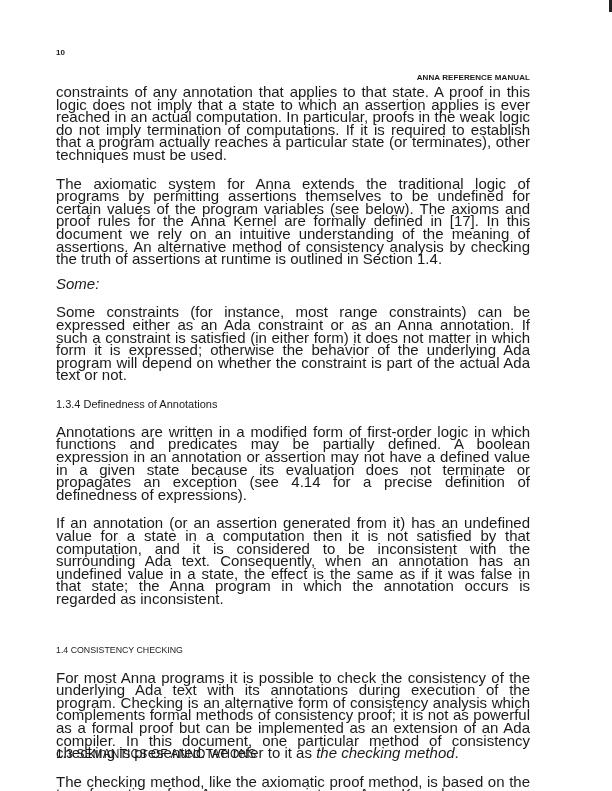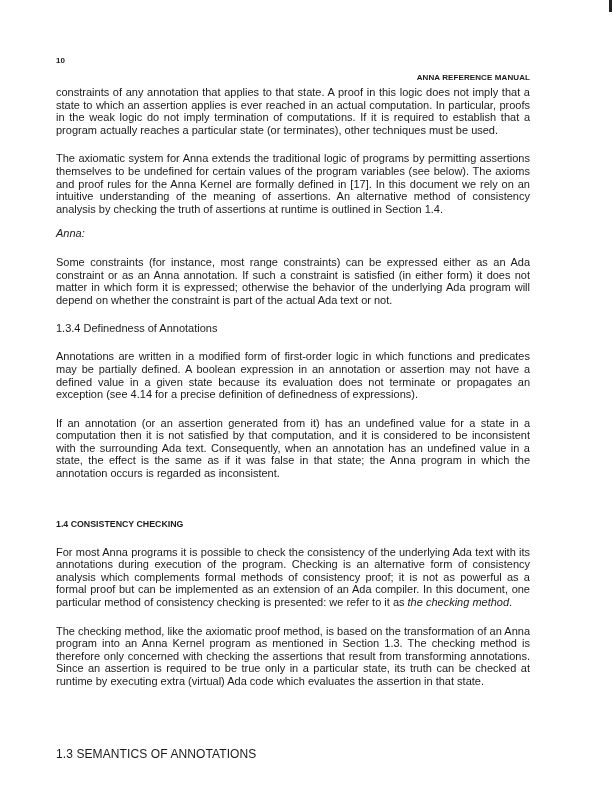--- a/index.html
+++ b/index.html
@@ -1,45 +1,45 @@
 <!DOCTYPE html>
 <html><head>
 <meta charset="utf-8">
 <style>
   html, body { margin: 0; padding: 0; background: #ffffff; }
   body { width: 612px; height: 791px; position: relative; overflow: hidden;
          font-family: "Liberation Sans", sans-serif; color: #1a1a1a; }
   .edge-mark { position: absolute; right: 0; top: 0; width: 3px; height: 12px; background: #222; }
   .header { position: absolute; top: 48px; left: 56px; right: 82px; height: 14px;
             font-size: 8px; font-weight: bold; }
-  .header .page-num { position: absolute; left: 0; top: 8px; }
+  .header .page-num { position: absolute; left: 0; top: 0; }
   .header .running-title { position: absolute; right: 0; top: 0; letter-spacing: 0.1px; margin-top: 25px; }
   .body { position: absolute; left: 56px; width: 474px; top: 86px; }
-  p { margin: 0; font-size: 11px; line-height: 12.6px; text-align: justify; }
+  p { margin: 0; font-size: 15px; line-height: 12.6px; text-align: justify; }
   .gap-a { margin-top: 16px; }
   .note { font-style: italic; margin-top: 12px; }
   .sub-heading { font-size: 11px; margin-top: 16px; line-height: 12px; }
-  .sec-heading { font-size: 8.8px; font-weight: bold; margin-top: 38px; line-height: 12px; }
+  .sec-heading { font-size: 8.8px; font-weight: normal; margin-top: 38px; line-height: 12px; }
   .footer { position: absolute; left: 56px; top: 747px; font-size: 12px; letter-spacing: 0.1px; }
   em { font-style: italic; }
 </style>
 </head>
 <body>
 
 <div class="edge-mark"></div>
 
 <div class="header">
   <span class="page-num">10</span>
   <span class="running-title">ANNA REFERENCE MANUAL</span>
 </div>
 
 <div class="body">
   <p>constraints of any annotation that applies to that state.  A proof in this logic does not imply that a state to which an assertion applies is ever reached in an actual computation. In particular, proofs in the weak logic do not imply termination of computations. If it is required to establish that a program actually reaches a particular state (or terminates), other techniques must be used.</p>
   <p class="gap-a">The axiomatic system for Anna extends the traditional logic of programs by permitting assertions themselves to be undefined for certain values of the program variables (see below).  The axioms and proof rules for the Anna Kernel are formally defined in [17].  In this document we rely on an intuitive understanding of the meaning of assertions.  An alternative method of consistency analysis by checking the truth of assertions at runtime is outlined in Section 1.4.</p>
-  <p class="note">Anna:</p>
+  <p class="note">Some:</p>
   <p class="gap-a">Some constraints (for instance, most range constraints) can be expressed either as an Ada constraint or as an Anna annotation.  If such a constraint is satisfied (in either form) it does not matter in which form it is expressed; otherwise the behavior of the underlying Ada program will depend on whether the constraint is part of the actual Ada text or not.</p>
   <div class="sub-heading">1.3.4 Definedness of Annotations</div>
   <p class="gap-a">Annotations are written in a modified form of first-order logic in which functions and predicates may be partially defined.  A boolean expression in an annotation or assertion may not have a defined value in a given state because its evaluation does not terminate or propagates an exception (see 4.14 for a precise definition of definedness of expressions).</p>
   <p class="gap-a">If an annotation (or an assertion generated from it) has an undefined value for a state in a computation then it is not satisfied by that computation, and it is considered to be inconsistent with the surrounding Ada text.  Consequently, when an annotation has an undefined value in a state, the effect is the same as if it was false in that state; the Anna program in which the annotation occurs is regarded as inconsistent.</p>
   <div class="sec-heading">1.4 CONSISTENCY CHECKING</div>
   <p class="gap-a"><span>For most Anna programs it is possible to check the consistency of the underlying Ada text with its annotations during execution of the program.  Checking is an alternative form of consistency analysis which complements formal methods of consistency proof; it is not as powerful as a formal proof but can be implemented as an extension of an Ada compiler.  In this document, one particular method of consistency checking is presented:  we refer to it as </span><em>the checking method</em><span>.</span></p>
   <p class="gap-a">The checking method, like the axiomatic proof method, is based on the transformation of an Anna program into an Anna Kernel program as mentioned in Section 1.3.  The checking method is therefore only concerned with checking the assertions that result from transforming annotations. Since an assertion is required to be true only in a particular state, its truth can be checked at runtime by executing extra (virtual) Ada code which evaluates the assertion in that state.</p>
 </div>
 
 <div class="footer">1.3 SEMANTICS OF ANNOTATIONS</div>

